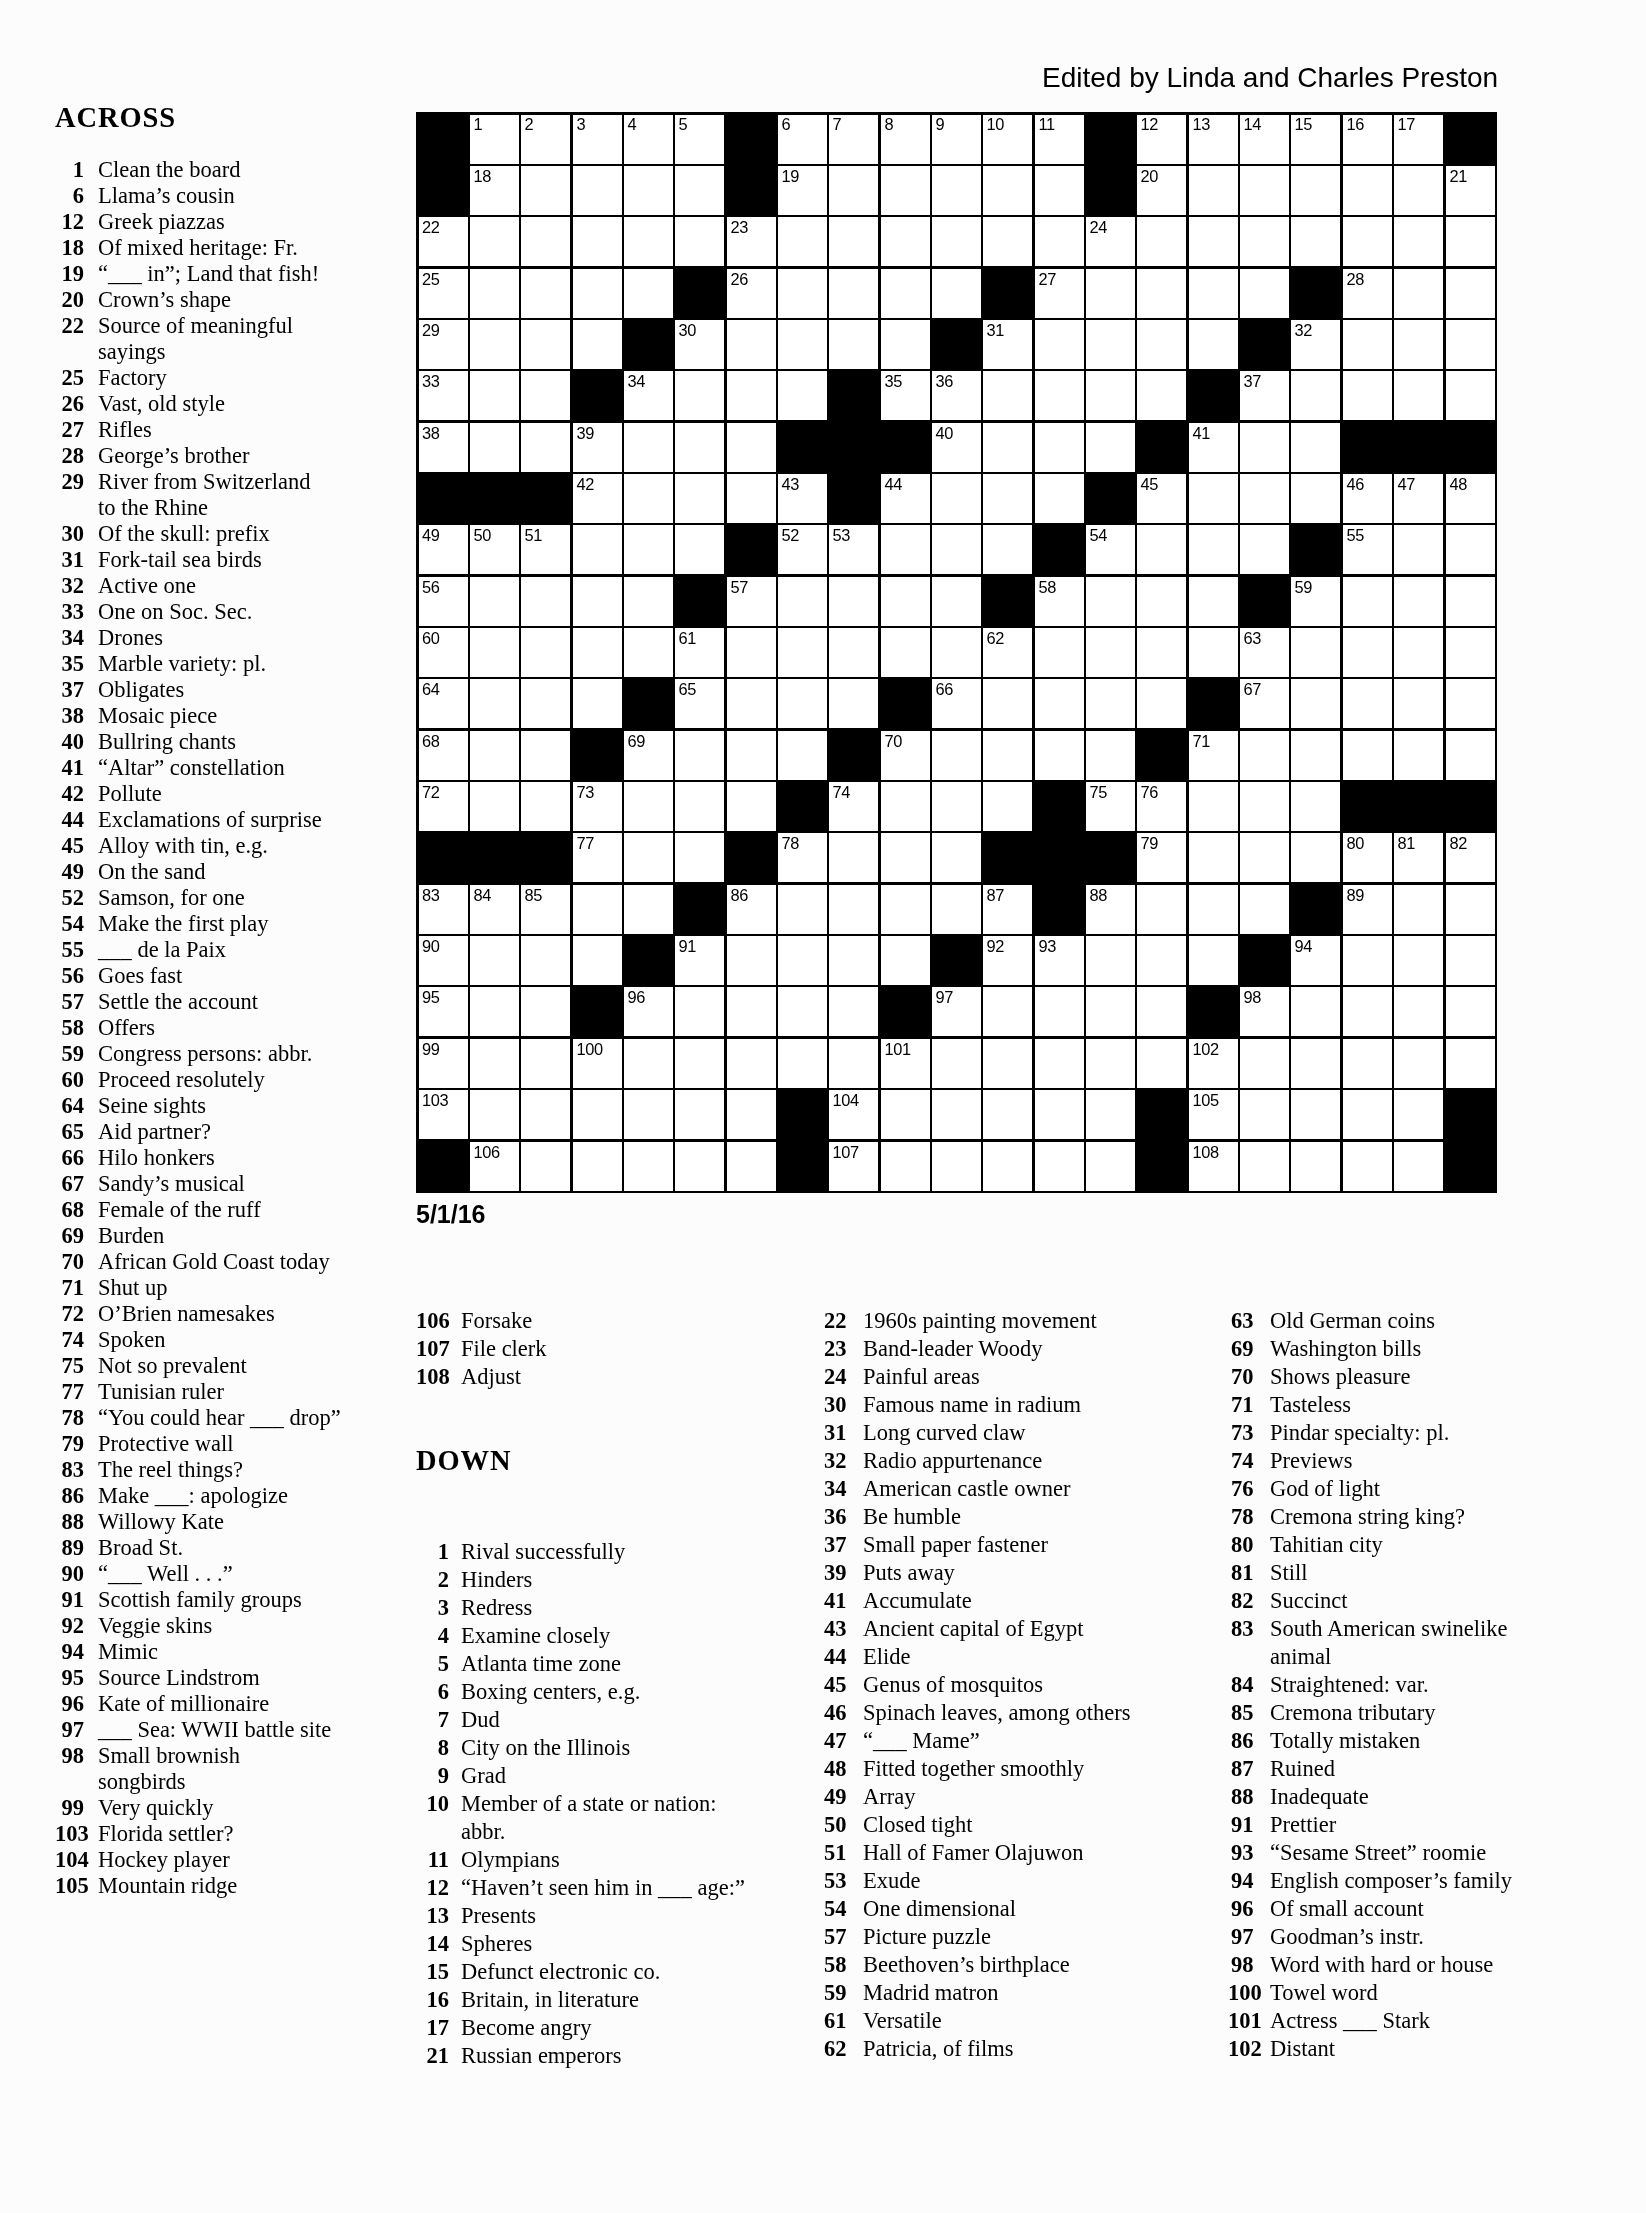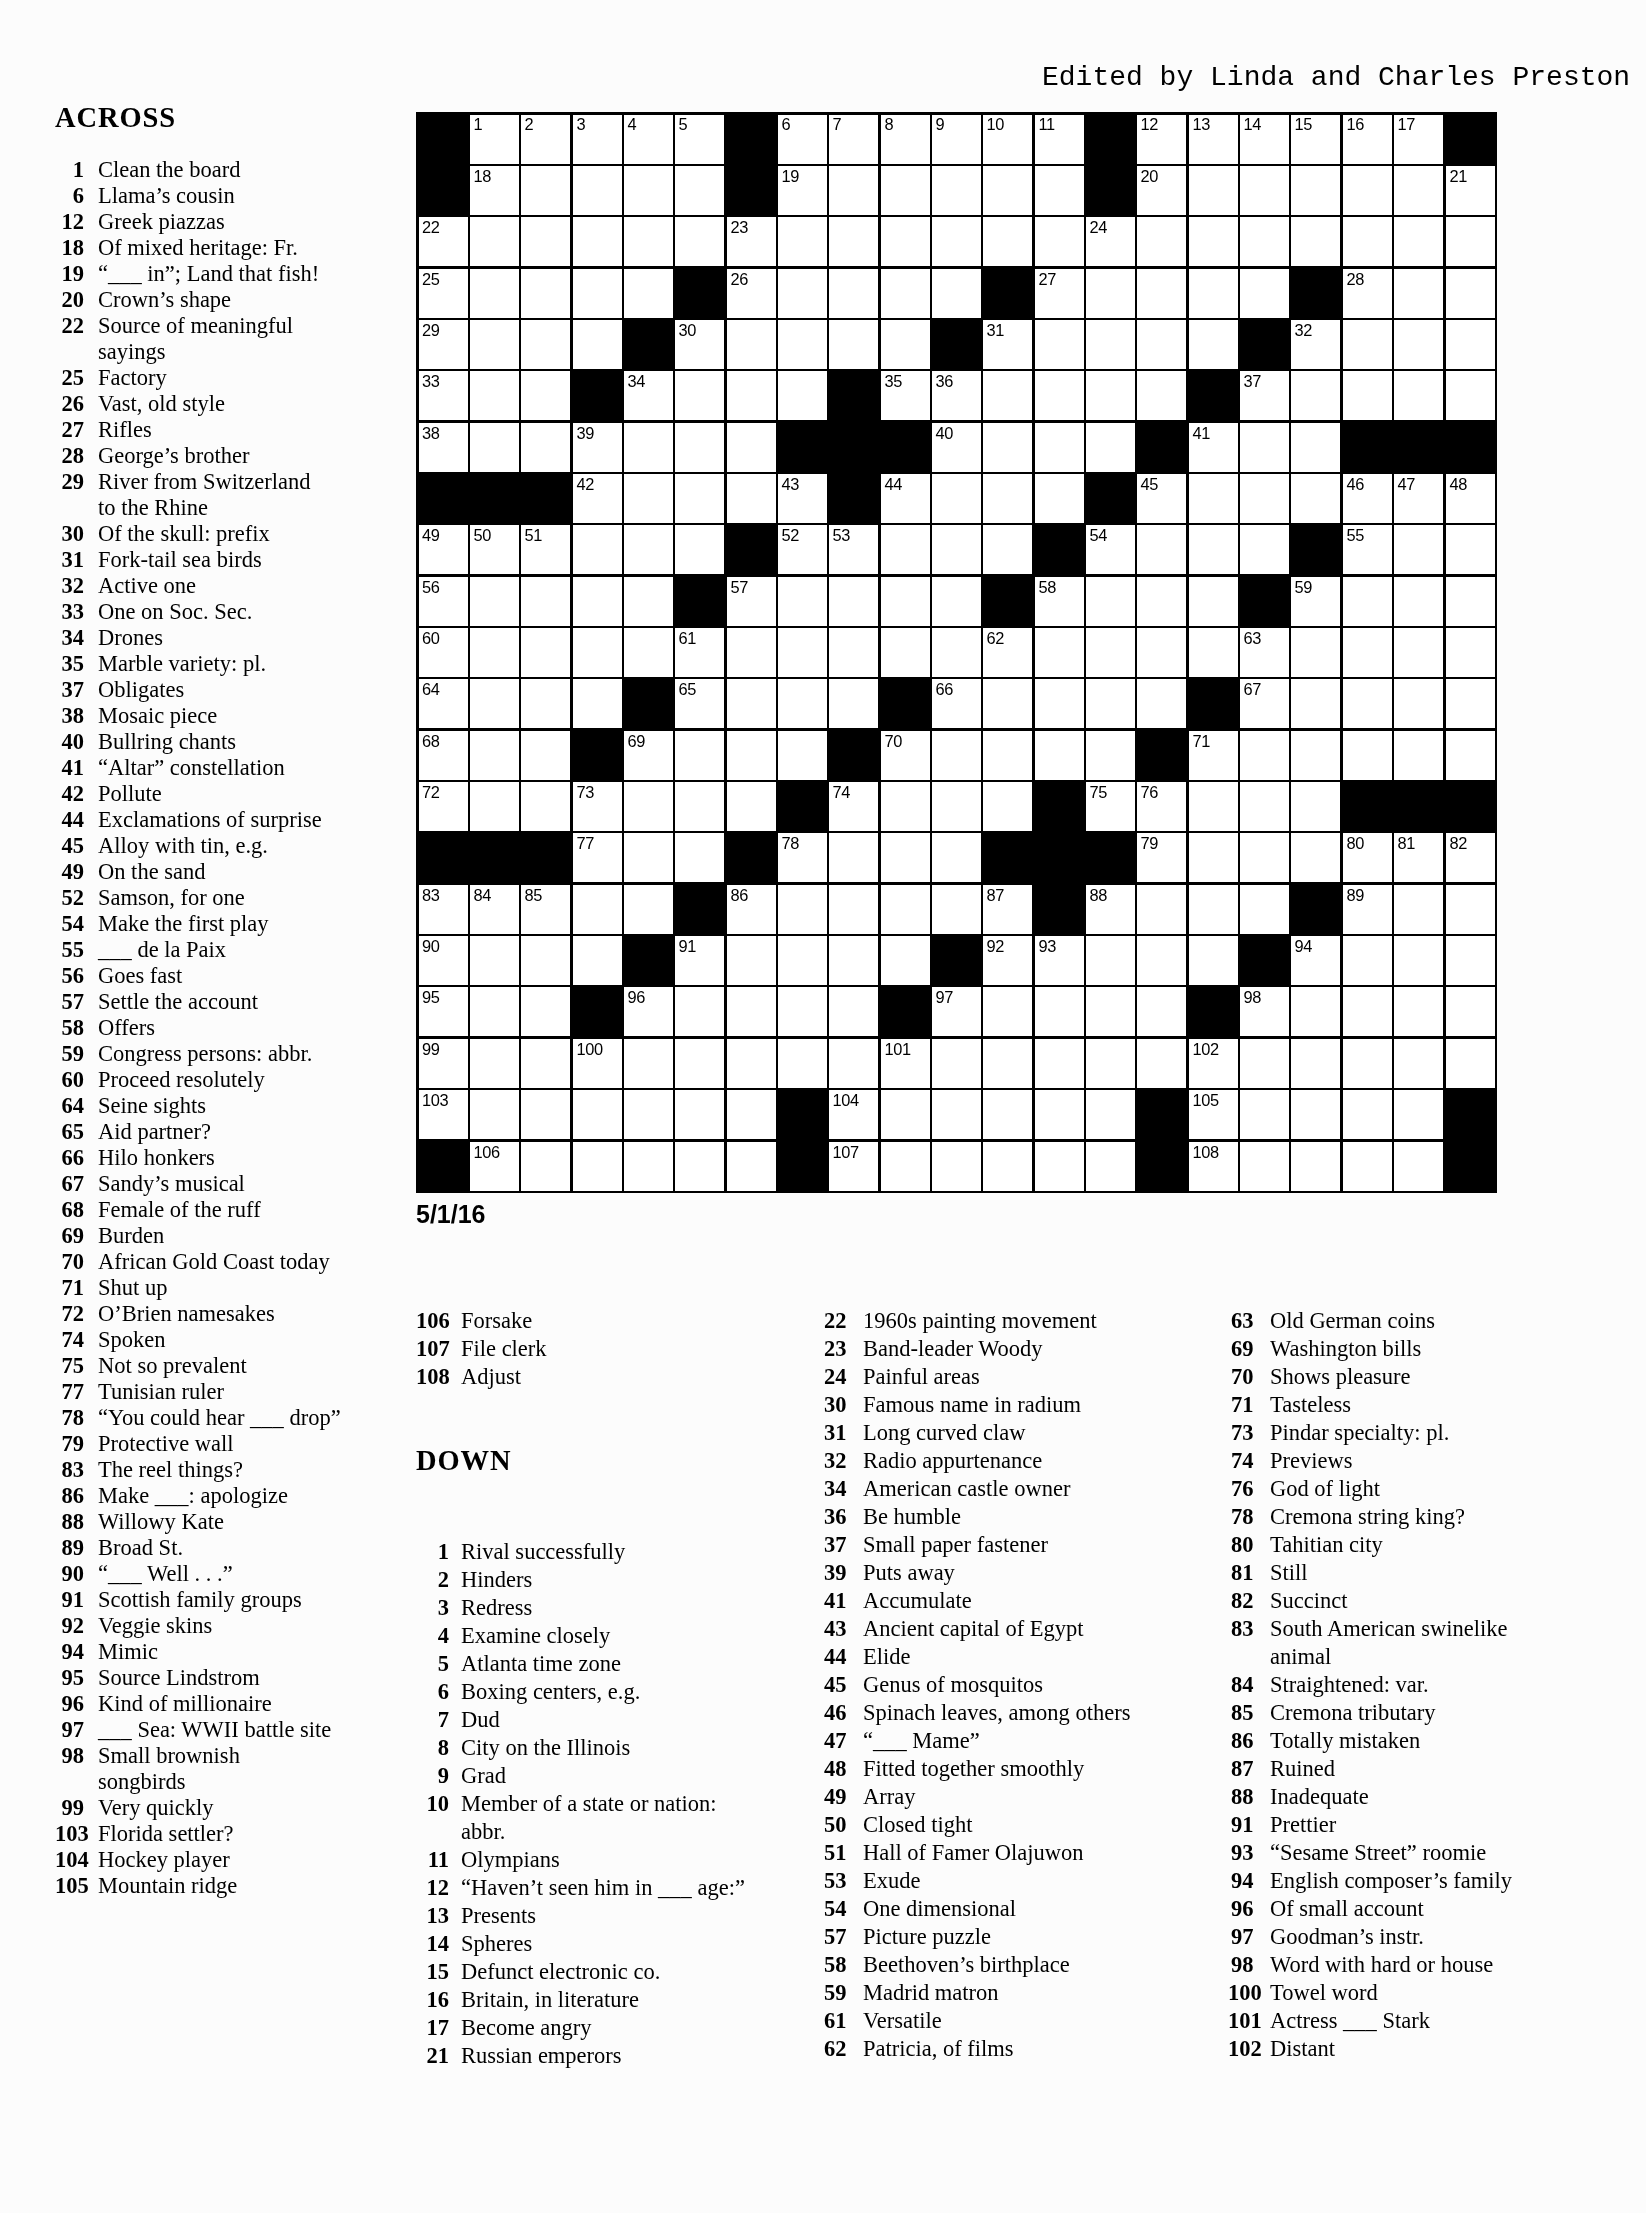--- a/index.html
+++ b/index.html
@@ -10,21 +10,21 @@
     font-family:"Liberation Serif", serif;
     overflow:hidden;
   }
   .title {
     position:absolute; left:425px; top:35px;
     font-size:59px; font-weight:bold; letter-spacing:-0.9px;
     font-family:"Liberation Serif", serif;
   }
   .byline {
     position:absolute; left:1042px; top:62px;
-    font-size:28px; font-family:Liberation Mono, monospace;
+    font-size:28px; font-family:Liberation Sans, sans-serif;
   }
   .section-header {
     font-size:28.5px; font-weight:bold; letter-spacing:0.9px;
     font-family:"Liberation Serif", serif;
   }
   #across-header { position:absolute; left:55px; top:102px; }
   
   .clue-col { position:absolute; }
   #across-col { left:55px; top:157px; width:355px; }
   #across-col .clue { line-height:26px; }
@@ -294,21 +294,21 @@
       <div class="clue">
         <span class="cnum">94</span>
         <span class="ctext">Mimic</span>
       </div>
       <div class="clue">
         <span class="cnum">95</span>
         <span class="ctext">Source Lindstrom</span>
       </div>
       <div class="clue">
         <span class="cnum">96</span>
-        <span class="ctext">Kind of millionaire</span>
+        <span class="ctext">Kate of millionaire</span>
       </div>
       <div class="clue">
         <span class="cnum">97</span>
         <span class="ctext">___ Sea: WWII battle site</span>
       </div>
       <div class="clue">
         <span class="cnum">98</span>
         <span class="ctext">Small brownish
 songbirds</span>
       </div>

